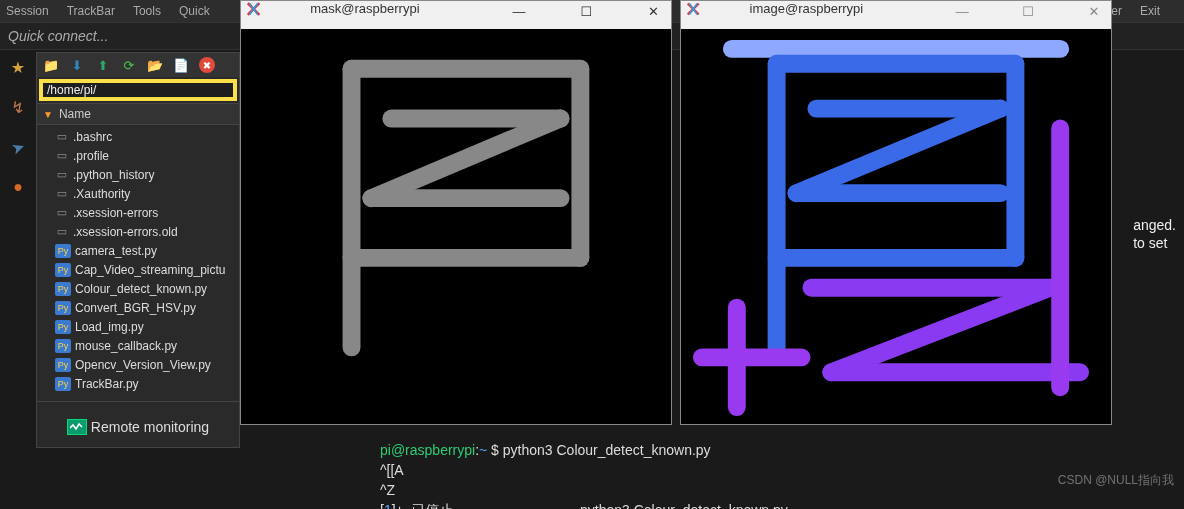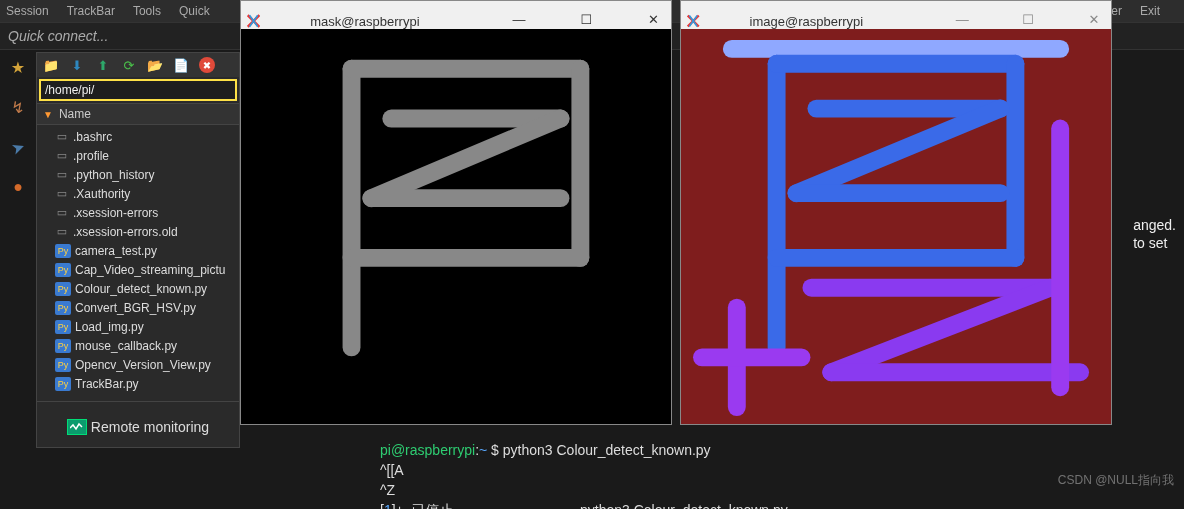--- a/index.html
+++ b/index.html
@@ -13,41 +13,41 @@
 .quickconnect { height:28px; background:#222; border-top:1px solid #333; border-bottom:1px solid #333; display:flex; align-items:center; padding:0 8px; font-size:14px; font-style:italic; color:#aaa; }
 
 
 .leftstrip { position:absolute; left:0; top:50px; width:36px; display:flex; flex-direction:column; align-items:center; gap:18px; padding-top:6px; }
 .leftstrip .ic { width:22px; height:22px; display:flex; align-items:center; justify-content:center; font-size:16px; }
 
 
 .filepanel { position:absolute; left:36px; top:52px; width:204px; background:#2a2a2a; border:1px solid #444; }
 .toolbar { height:24px; background:#333; display:flex; align-items:center; gap:10px; padding:0 6px; }
 .tb-ic { width:16px; height:16px; display:flex; align-items:center; justify-content:center; font-size:13px; }
-.pathbar { height:22px; background:#1e1e1e; border:2px solid #fde047; margin:2px; display:flex; align-items:center; padding:0 4px; font-size:12px; color:#eee; }
+.pathbar { height:22px; background:#1e1e1e; border:4px solid #fde047; margin:2px; display:flex; align-items:center; padding:0 4px; font-size:12px; color:#eee; }
 .colhead { height:22px; background:#333; display:flex; align-items:center; padding:0 6px; font-size:12px; border-top:1px solid #444; border-bottom:1px solid #444; }
 .colhead .arr { margin-right:6px; color:#ff9933; font-size:10px; }
 .filelist { padding:2px 0; }
 .frow { display:flex; align-items:center; height:19px; padding:0 6px 0 18px; font-size:12px; color:#ddd; cursor:default; }
 .frow .fi { width:14px; height:14px; margin-right:4px; display:flex; align-items:center; justify-content:center; font-size:11px; }
 .filepanel .divider { height:6px; background:#2a2a2a; border-top:1px solid #444; margin-top:6px; }
 .remotemon { display:flex; align-items:center; justify-content:center; height:40px; font-size:14px; color:#ddd; gap:4px; }
 .remotemon .rmic { width:20px; height:16px; background:#0b9b6e; border:1px solid #0d7; display:flex; align-items:center; justify-content:center; }
 
 
 .termarea { position:absolute; left:380px; top:420px; right:0; font-family:Consolas,monospace; font-size:14px; line-height:20px; white-space:pre; color:#ddd; }
 .tg { color:#2ecc71; } .tb { color:#5aa9ff; }
 
 
 .righttxt { position:absolute; right:8px; top:216px; font-family:Consolas,monospace; font-size:14px; line-height:18px; color:#eee; text-align:left; }
 
 
 .xwin { position:absolute; background:#000; border:1px solid #888; }
-.xwin.white { background:#7f1d1d; }
-.xwin .titlebar { height:28px; background:#f0f0f0; display:flex; align-items:flex-end; padding:0 6px; font-size:13px; color:#333;gap:44px; }
+.xwin.white { background:#000000; }
+.xwin .titlebar { height:28px; background:#f0f0f0; display:flex; align-items:flex-start; padding:0 6px; font-size:13px; color:#333;gap:44px; }
 .xwin .titlebar .xlogo { width:16px; height:16px; margin-right:6px; }
 .xwin .titlebar .spacer { flex:1; }
 .xwin .titlebar .wbtn { width:28px; height:20px; display:flex; align-items:center; justify-content:center; color:#333; font-size:13px; }
 .xwin .content { position:relative; width:100%; height:calc(100% - 28px); }
 
 
 .mask-svg, .image-svg { width:100%; height:100%; }
 
 
 .watermark { position:absolute; right:10px; bottom:20px; color:rgba(200,200,200,0.5); font-size:12px; font-family:Arial,sans-serif; }

